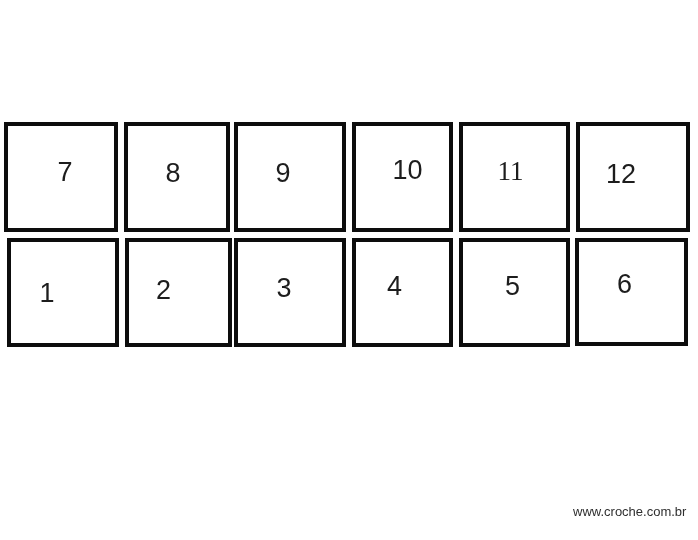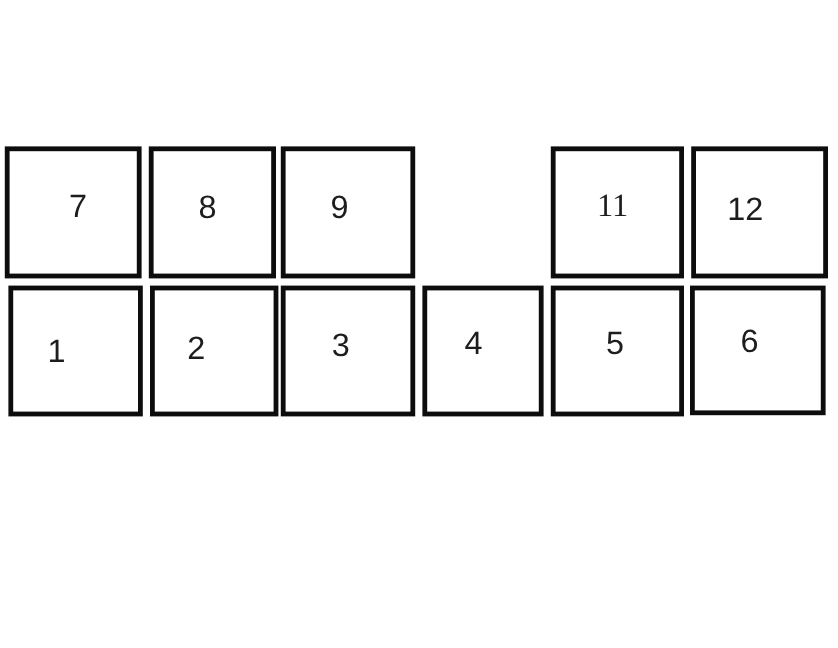--- a/index.html
+++ b/index.html
@@ -73,20 +73,23 @@
 
   <div class="cell cell-7">
     <span class="num">7</span>
   </div>
   <div class="cell cell-8">
     <span class="num">8</span>
   </div>
   <div class="cell cell-9">
     <span class="num">9</span>
   </div>
+  <div class="cell cell-10">
+    <span class="num">10</span>
+  </div>
   <div class="cell cell-11">
     <span class="num">11</span>
   </div>
   <div class="cell cell-12">
     <span class="num">12</span>
   </div>
 
   <div class="cell cell-1">
     <span class="num">1</span>
   </div>
@@ -99,14 +102,15 @@
   <div class="cell cell-4">
     <span class="num">4</span>
   </div>
   <div class="cell cell-5">
     <span class="num">5</span>
   </div>
   <div class="cell cell-6">
     <span class="num">6</span>
   </div>
 
+  <div class="watermark">www.croche.com.br</div>
 
 </div>
 
 </body></html>

